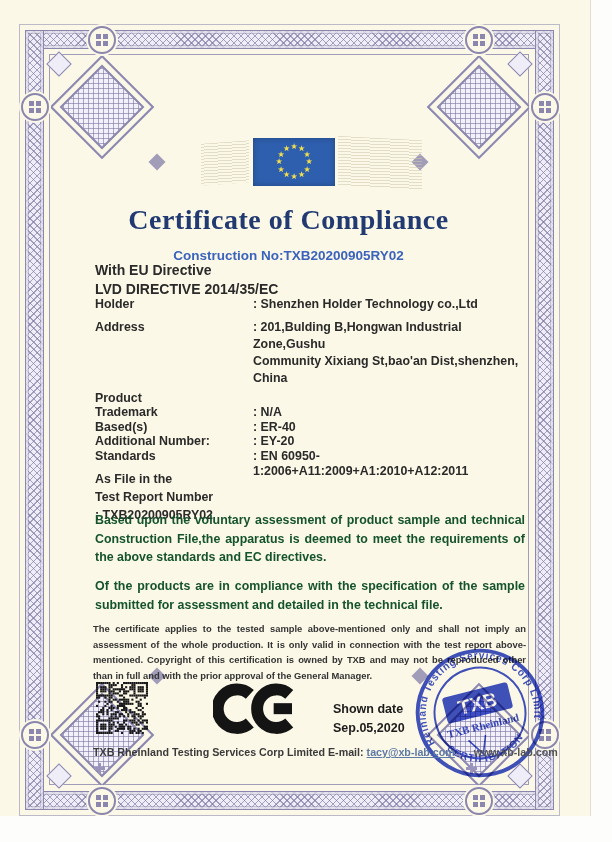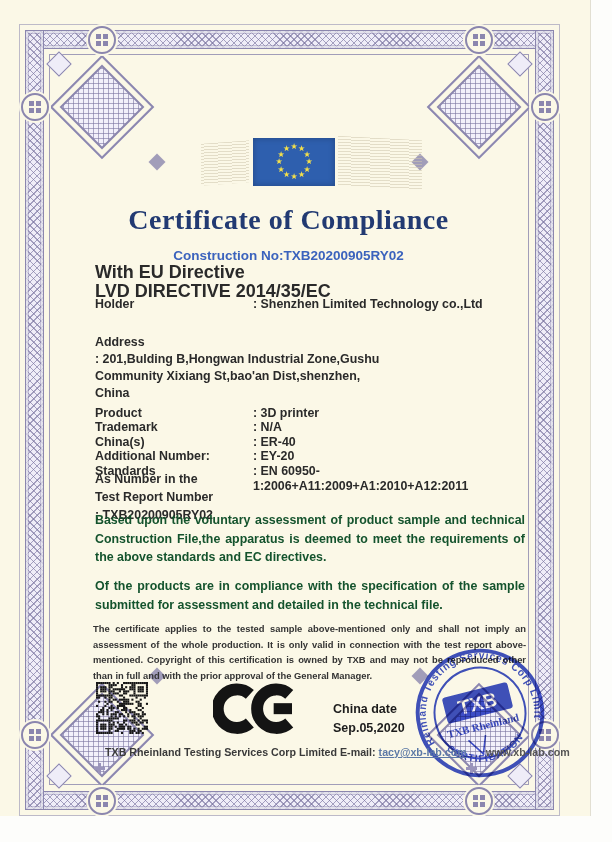--- a/index.html
+++ b/index.html
@@ -51,42 +51,42 @@
   .eu-wing{position:absolute;opacity:.55;background:repeating-linear-gradient(to bottom,#cfc7ae 0 1px,transparent 1px 3px);}
   .wing-l{left:201px;top:142px;width:48px;height:42px;transform:skewY(-4deg);}
   .wing-r{left:338px;top:138px;width:84px;height:50px;transform:skewY(3deg);}
   .eu-flag{position:absolute;left:253px;top:138px;width:82px;height:48px;background:var(--eu-blue,#2e5fae);box-shadow:inset 0 0 6px rgba(0,0,0,.25);}
   .eu-star{position:absolute;width:8px;line-height:8px;font-size:8px;text-align:center;color:var(--eu-star,#f5e04a);}
 
   
   .title{position:absolute;left:0;top:204px;width:577px;text-align:center;
     font-family:"Liberation Serif","DejaVu Serif",serif;font-weight:bold;font-size:28px;letter-spacing:.5px;color:var(--title,#223a72);}
   .cert-no{position:absolute;left:0;top:248px;width:577px;text-align:center;font-weight:bold;font-size:13.5px;color:var(--cert-no,#3b63bd);}
-  .directive{position:absolute;left:95px;font-weight:bold;font-size:18px;color:#2a2a2a;}
+  .directive{position:absolute;left:95px;font-weight:bold;font-size:14px;color:#2a2a2a;}
   .dir1{top:262px;} .dir2{top:281px;text-align:center;}
   .fields{position:absolute;left:95px;top:297px;width:433px;color:#2a2a2a;}
   .field-row{display:flex;font-weight:bold;font-size:12.4px;line-height:14.6px;}
-  .field-row:nth-child(1){margin-bottom:22px;}
-  .field-row:nth-child(2){line-height:17px;margin-bottom:4px;flex-direction:column;}
+  .field-row:nth-child(1){margin-bottom:7px;}
+  .field-row:nth-child(2){line-height:17px;margin-bottom:4px;}
   .field-label{width:158px;flex:none;}
   .field-value{flex:1;white-space:pre-line;}
   .report{position:absolute;left:95px;top:470px;width:433px;font-weight:bold;font-size:12.4px;line-height:18px;color:#2a2a2a;}
   .report-row{display:flex;flex-direction:column;}
   .report-label{width:128px;flex:none;}
   .para{position:absolute;left:95px;width:430px;font-weight:bold;font-size:12.4px;line-height:18.6px;color:#14532d;text-align:justify;}
   .para1{top:511px;} .para2{top:577px;}
   .fine-print{position:absolute;left:93px;top:621px;width:433px;font-weight:bold;font-size:9.4px;line-height:15.6px;color:#333;text-align:justify;}
 
   
   .qr{position:absolute;left:96px;top:682px;width:52px;height:52px;}
   .qr svg{display:block;width:52px;height:52px;}
   .ce{position:absolute;left:213px;top:683px;}
   .issued{position:absolute;left:333px;top:700px;font-weight:bold;font-size:12.5px;line-height:18.5px;color:#1c1c1c;}
   .stamp{position:absolute;left:401px;top:634px;width:158px;height:158px;transform:rotate(-14deg);opacity:.9;mix-blend-mode:multiply;}
-  .footer{position:absolute;left:93px;top:746px;width:440px;font-size:10.7px;font-weight:bold;color:#3a3a3a;white-space:nowrap;margin-left:12px;}
+  .footer{position:absolute;left:93px;top:746px;width:440px;font-size:10.7px;font-weight:bold;color:#3a3a3a;white-space:nowrap;}
   .footer a{color:#5c79a6;text-decoration:underline;font-weight:bold;}
   .footer .site{margin-left:16px;color:#555;}
 </style>
 </head>
 <body>
 
 <div class="sheet">
 
   <div class="outer-line"></div>
   <div class="band band-top"></div>
@@ -152,52 +152,51 @@
     </div>
 
   <div class="title">Certificate of Compliance</div>
   <div class="cert-no">Construction No:TXB20200905RY02</div>
   <div class="directive dir1">With EU Directive</div>
   <div class="directive dir2">LVD DIRECTIVE 2014/35/EC</div>
 
   <div class="fields">
     <div class="field-row">
       <span class="field-label">Holder</span>
-      <span class="field-value">: Shenzhen Limited Technology co.,Ltd</span>
+      <span class="field-value">: Shenzhen Holder Technology co.,Ltd</span>
     </div>
     <div class="field-row">
       <span class="field-label">Address</span>
       <span class="field-value">: 201,Bulding B,Hongwan Industrial Zone,Gushu
 Community Xixiang St,bao'an Dist,shenzhen,
 China</span>
     </div>
     <div class="field-row">
       <span class="field-label">Product</span>
-      <span class="field-value">: 3D printer</span>
     </div>
     <div class="field-row">
       <span class="field-label">Trademark</span>
       <span class="field-value">: N/A</span>
     </div>
     <div class="field-row">
-      <span class="field-label">China(s)</span>
+      <span class="field-label">Based(s)</span>
       <span class="field-value">: ER-40</span>
     </div>
     <div class="field-row">
       <span class="field-label">Additional Number:</span>
       <span class="field-value">: EY-20</span>
     </div>
     <div class="field-row">
       <span class="field-label">Standards</span>
       <span class="field-value">: EN 60950-1:2006+A11:2009+A1:2010+A12:2011</span>
     </div>
   </div>
 
   <div class="report">
-    <div>As Number in the</div>
+    <div>As File in the</div>
     <div class="report-row">
       <span class="report-label">Test Report Number</span>
       <span>: TXB20200905RY02</span>
     </div>
   </div>
 
   <div class="para para1">Based upon the voluntary assessment of product sample and technical Construction File,the apparatus is deemed to meet the requirements of the above standards and EC directives.</div>
   <div class="para para2">Of the products are in compliance with the specification of the sample submitted for assessment and detailed in the technical file.</div>
   <div class="fine-print">The certificate applies to the tested sample above-mentioned only and shall not imply an assessment of the whole production. It is only valid in connection with the test report above-mentioned. Copyright of this certification is owned by TXB and may not be reproduced other than in full and with the prior approval of the General Manager.</div>
 
@@ -521,21 +520,21 @@
 
   <svg class="ce" width="92" height="55" viewBox="0 0 100 60" aria-label="CE">
     <g fill="none" stroke="#141414" stroke-width="13" stroke-linecap="butt">
       <path d="M 40,12.4 A 21,21 0 1 0 40,43.6"></path>
       <path d="M 83,12.4 A 21,21 0 1 0 83,43.6"></path>
       <path d="M 66,28 L 86,28" stroke-width="12"></path>
     </g>
   </svg>
 
   <div class="issued">
-    <div>China date</div>
+    <div>Shown date</div>
     <div>Sep.05,2020</div>
   </div>
 
   <svg class="stamp" viewBox="0 0 160 160" xmlns="http://www.w3.org/2000/svg">
     <defs>
       <path id="arcT" d="M 28.3,98.8 A 55,55 0 1 1 131.7,98.8"></path>
       <path id="arcB" d="M 38,108 A 52,52 0 0 0 122,108"></path>
     </defs>
     <circle cx="80" cy="80" r="63" fill="none" stroke-width="4" style="stroke:var(--stamp,#2b3fc4)"></circle>
     <circle cx="80" cy="80" r="46" fill="none" stroke-width="2" style="stroke:var(--stamp,#2b3fc4)"></circle>

